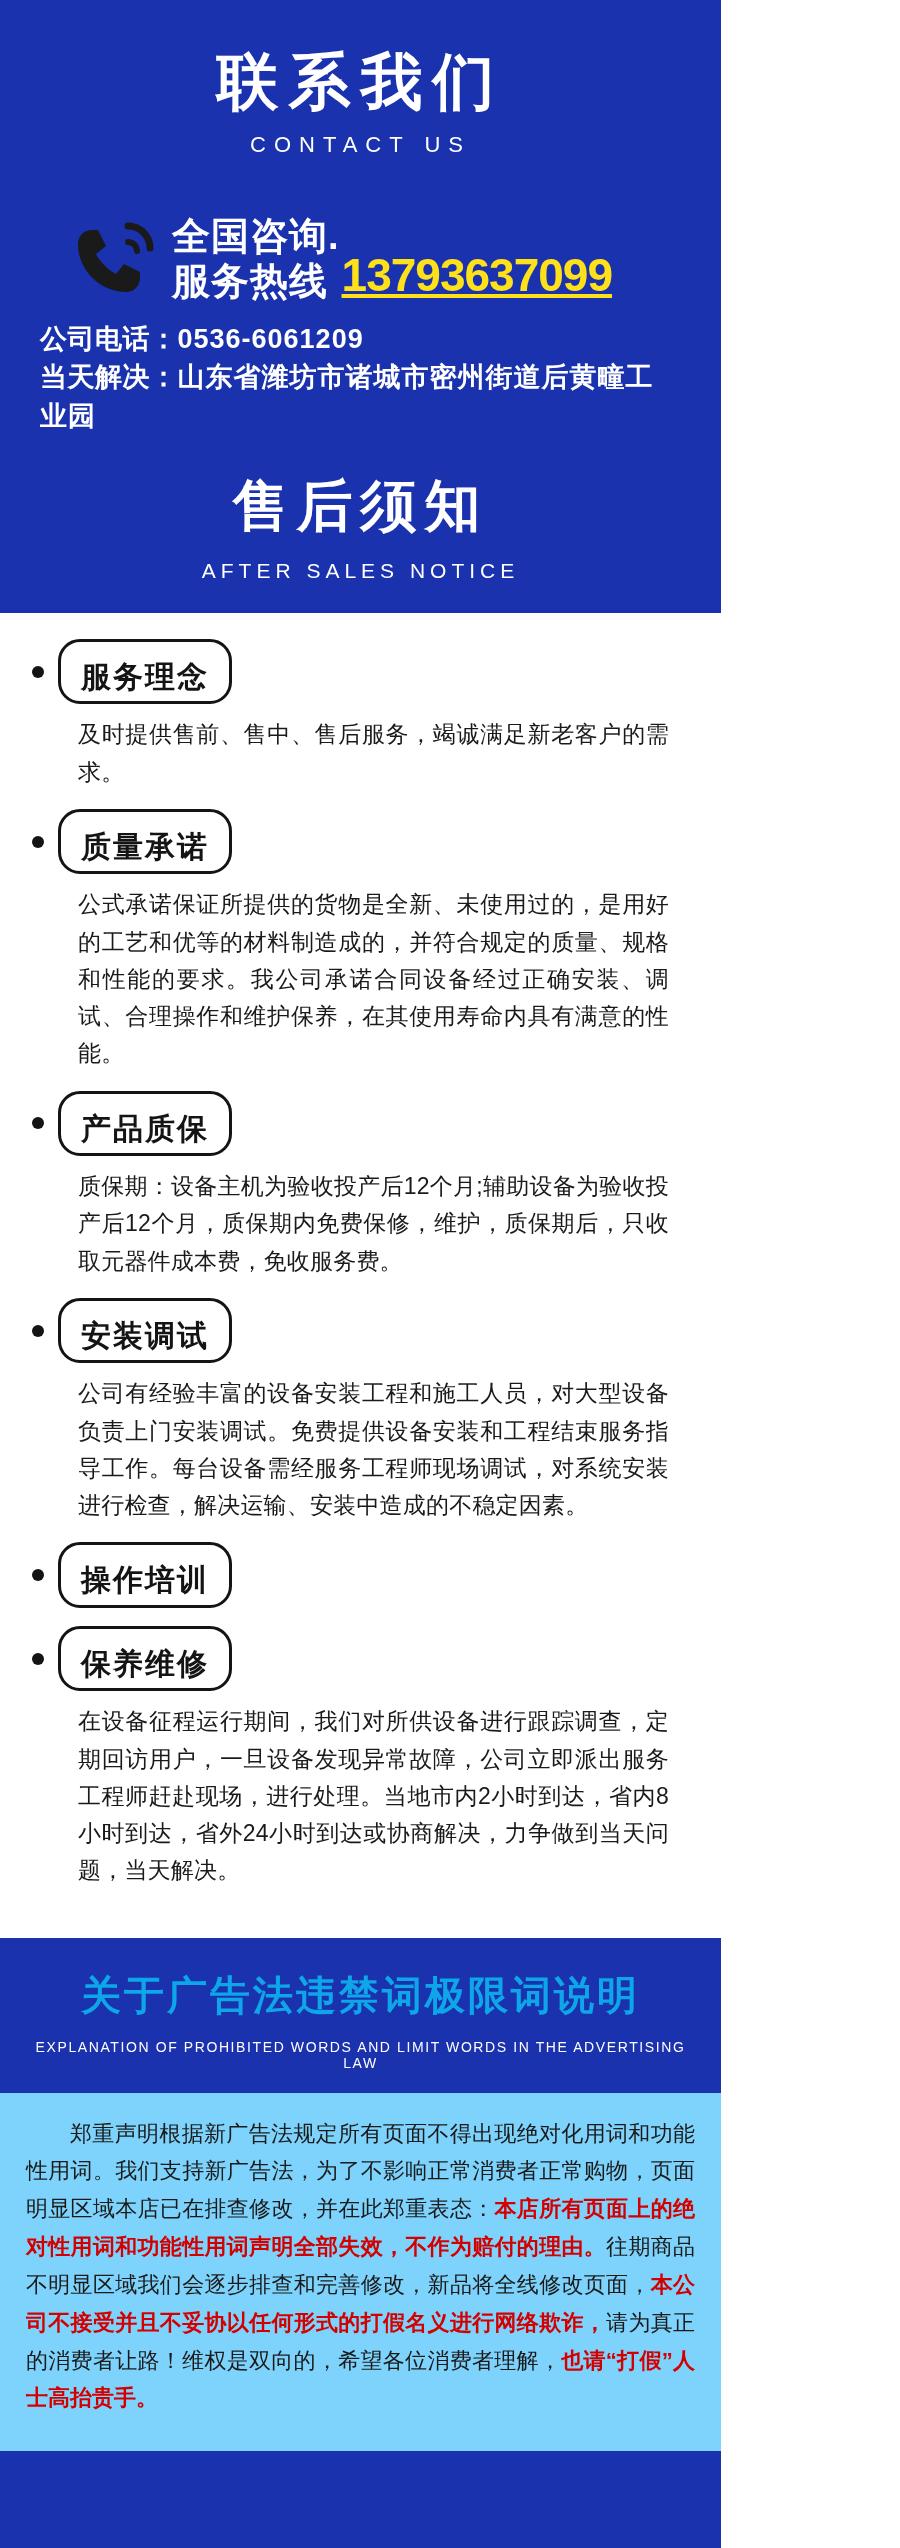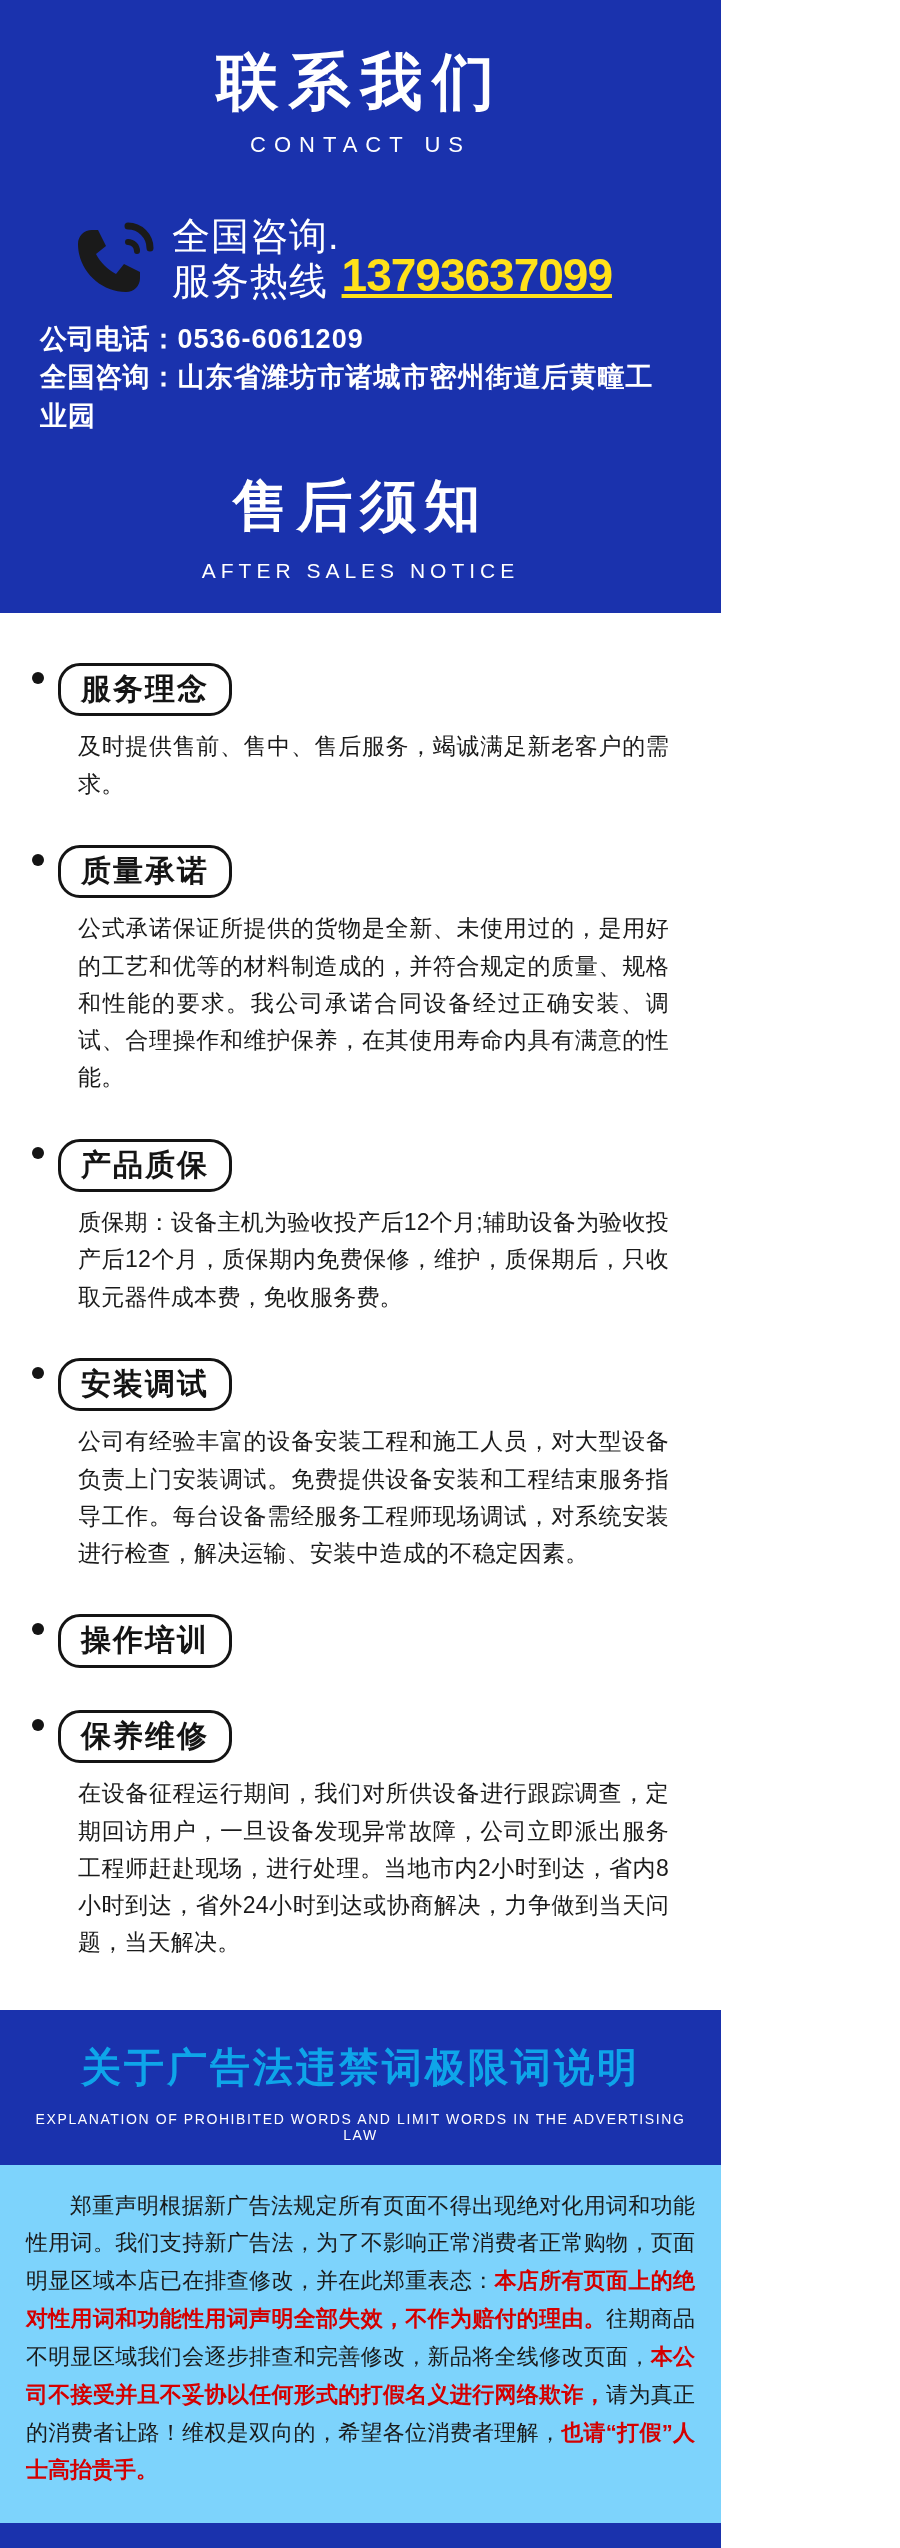--- a/index.html
+++ b/index.html
@@ -49,21 +49,21 @@
     position: relative;
   }
   .hotline-text {
     display: flex;
     align-items: center;
     margin-left: 10px;
   }
   .hotline-label {
     color: #ffffff;
     font-size: 38px;
-    font-weight: normal;
+    font-weight: bold;
     line-height: 1.18;
     letter-spacing: 1px;
   }
   .hotline-number {
     color: #ffe11a;
     font-size: 46px;
     font-weight: bold;
     letter-spacing: -1px;
     margin-left: 2px;
     align-self: flex-end;
@@ -116,27 +116,26 @@
     height: 12px;
     border-radius: 50%;
     background: #141414;
     flex: 0 0 12px;
     margin: 0 14px 0 10px;
   }
   .notice-pill {
     display: inline-block;
     border: 3px solid #141414;
     border-radius: 22px;
-    padding: 4px 20px 6px 20px;
+    padding: 16px 20px 6px 20px;
     font-size: 30px;
     font-weight: bold;
     color: #141414;
     letter-spacing: 2px;
     line-height: 1.25;
-    margin-top: 24px;
   }
   .notice-text {
     margin: 12px 30px 0 56px;
     color: #1a1a1a;
     font-size: 23px;
     line-height: 1.62;
     text-align: justify;
     letter-spacing: 0.2px;
   }
 
@@ -197,21 +196,21 @@
       </div>
       <div class="hotline-number">13793637099</div>
     </div>
   </div>
 
   <div class="contact-lines">
     <div class="contact-line">
       <span>公司电话：</span><span class="val">0536-6061209</span>
     </div>
     <div class="contact-line">
-      <span>全国咨询：</span><span class="val">山东省潍坊市诸城市密州街道后黄疃工业园</span>
+      <span>当天解决：</span><span class="val">山东省潍坊市诸城市密州街道后黄疃工业园</span>
     </div>
   </div>
 
   <section class="notice-header">
     <div class="notice-title">售后须知</div>
     <div class="notice-subtitle">AFTER SALES NOTICE</div>
   </section>
 
   <section class="notice-body">
 

